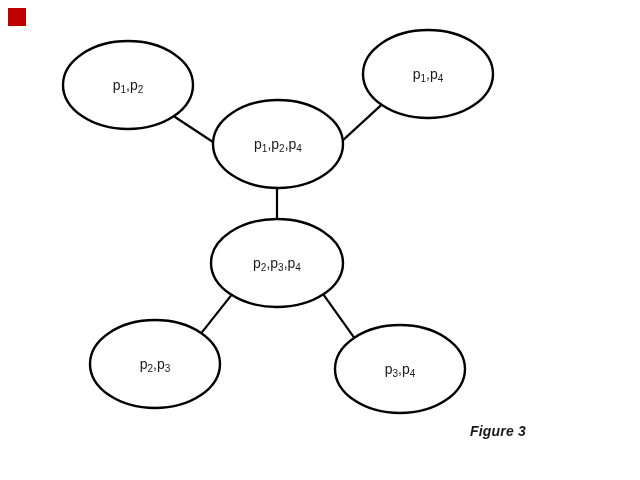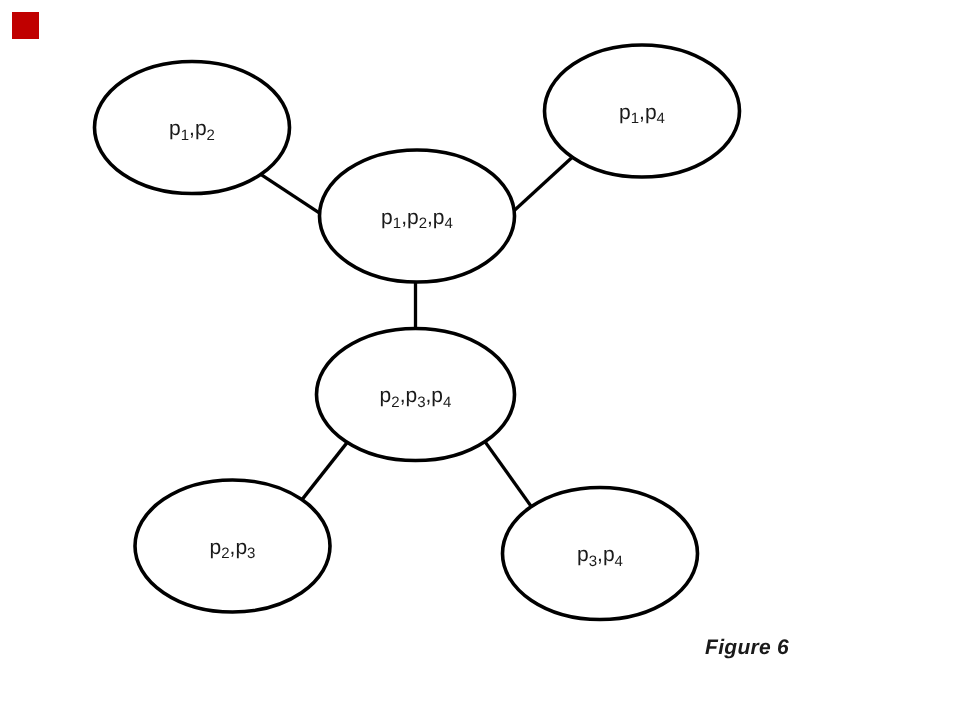--- a/index.html
+++ b/index.html
@@ -54,14 +54,14 @@
       <text class="node-label" x="428" y="79" text-anchor="middle" font-size="14"><tspan>p</tspan><tspan font-size="10" dy="3">1</tspan><tspan dy="-3">,</tspan><tspan>p</tspan><tspan font-size="10" dy="3">4</tspan><tspan dy="-3"></tspan></text>
       <ellipse cx="278" cy="144" rx="65" ry="44" fill="#ffffff" stroke="#000000" stroke-width="2.4"></ellipse>
       <text class="node-label" x="278" y="149" text-anchor="middle" font-size="14"><tspan>p</tspan><tspan font-size="10" dy="3">1</tspan><tspan dy="-3">,</tspan><tspan>p</tspan><tspan font-size="10" dy="3">2</tspan><tspan dy="-3">,</tspan><tspan>p</tspan><tspan font-size="10" dy="3">4</tspan><tspan dy="-3"></tspan></text>
       <ellipse cx="277" cy="263" rx="66" ry="44" fill="#ffffff" stroke="#000000" stroke-width="2.4"></ellipse>
       <text class="node-label" x="277" y="268" text-anchor="middle" font-size="14"><tspan>p</tspan><tspan font-size="10" dy="3">2</tspan><tspan dy="-3">,</tspan><tspan>p</tspan><tspan font-size="10" dy="3">3</tspan><tspan dy="-3">,</tspan><tspan>p</tspan><tspan font-size="10" dy="3">4</tspan><tspan dy="-3"></tspan></text>
       <ellipse cx="155" cy="364" rx="65" ry="44" fill="#ffffff" stroke="#000000" stroke-width="2.4"></ellipse>
       <text class="node-label" x="155" y="369" text-anchor="middle" font-size="14"><tspan>p</tspan><tspan font-size="10" dy="3">2</tspan><tspan dy="-3">,</tspan><tspan>p</tspan><tspan font-size="10" dy="3">3</tspan><tspan dy="-3"></tspan></text>
       <ellipse cx="400" cy="369" rx="65" ry="44" fill="#ffffff" stroke="#000000" stroke-width="2.4"></ellipse>
       <text class="node-label" x="400" y="374" text-anchor="middle" font-size="14"><tspan>p</tspan><tspan font-size="10" dy="3">3</tspan><tspan dy="-3">,</tspan><tspan>p</tspan><tspan font-size="10" dy="3">4</tspan><tspan dy="-3"></tspan></text>
     </svg>
-  <div class="caption">Figure 6</div>
+  <div class="caption">Figure 3</div>
 </div>
 
 </body></html>

